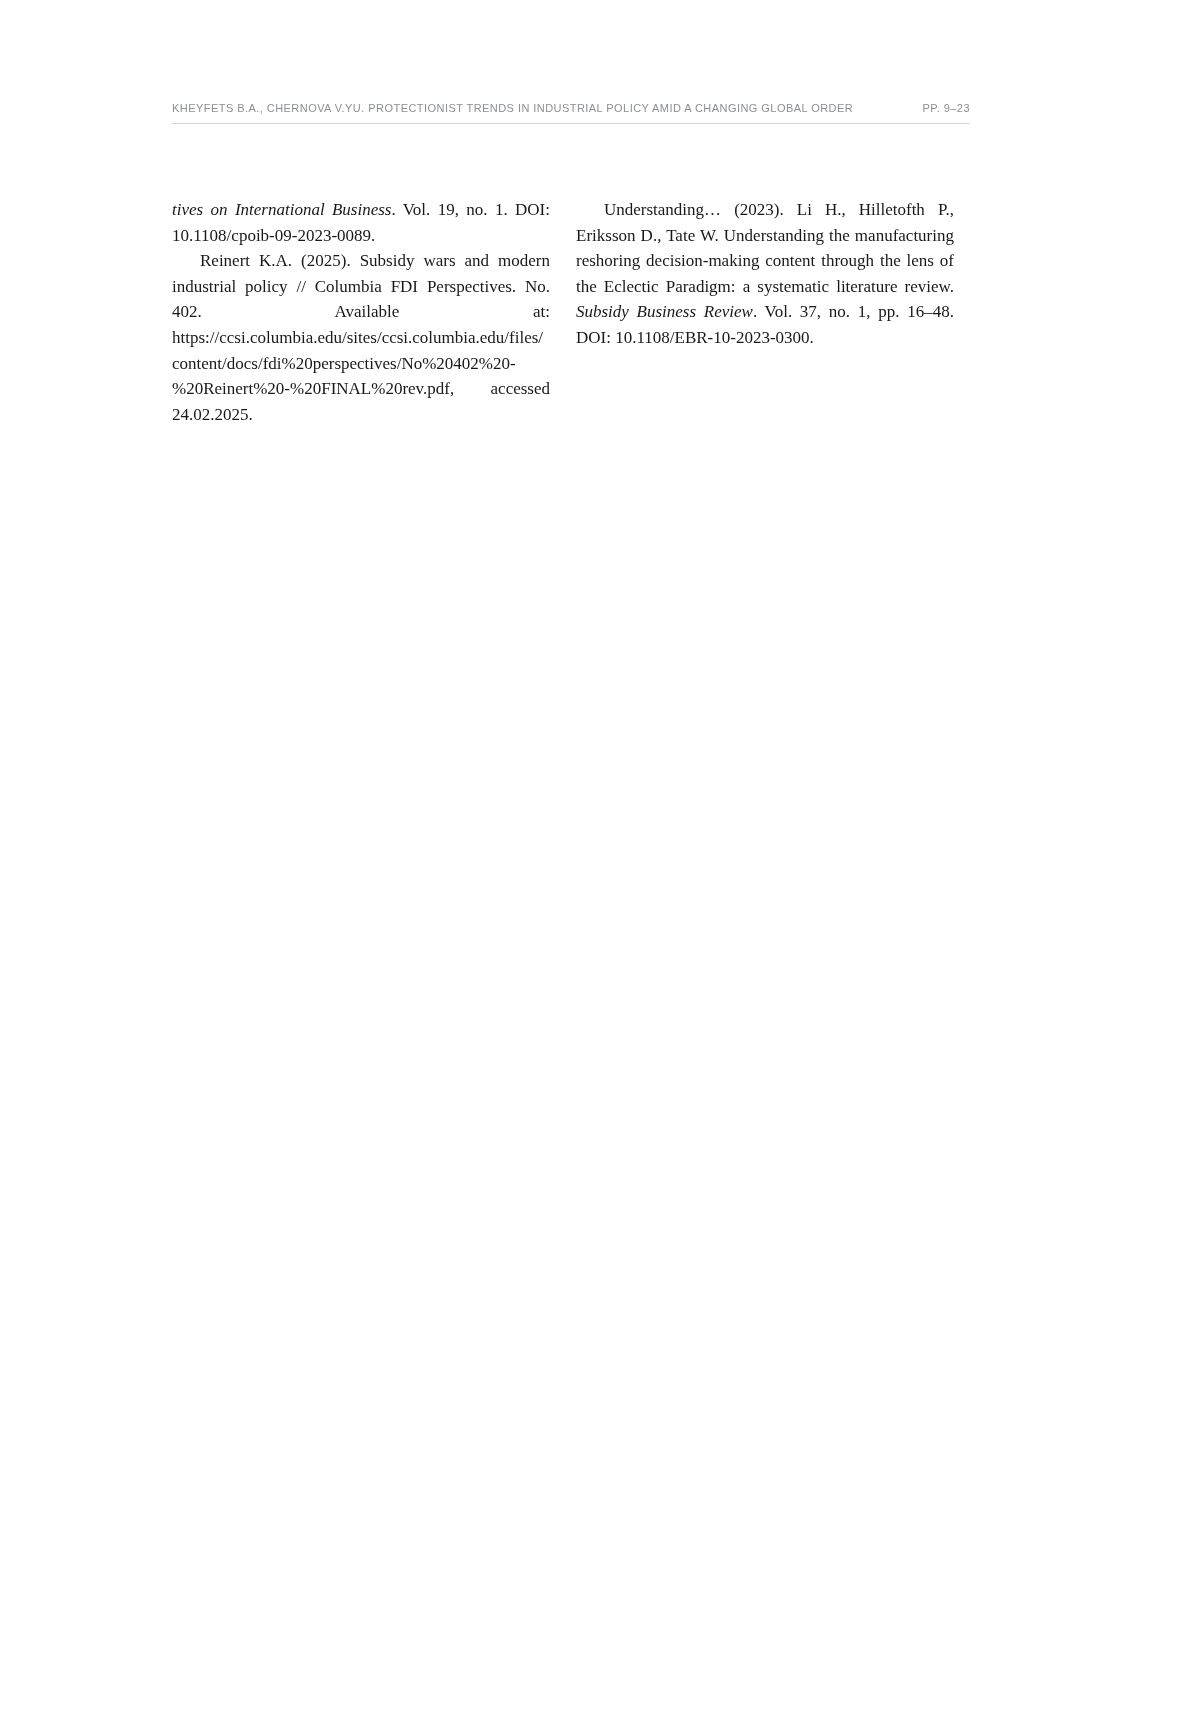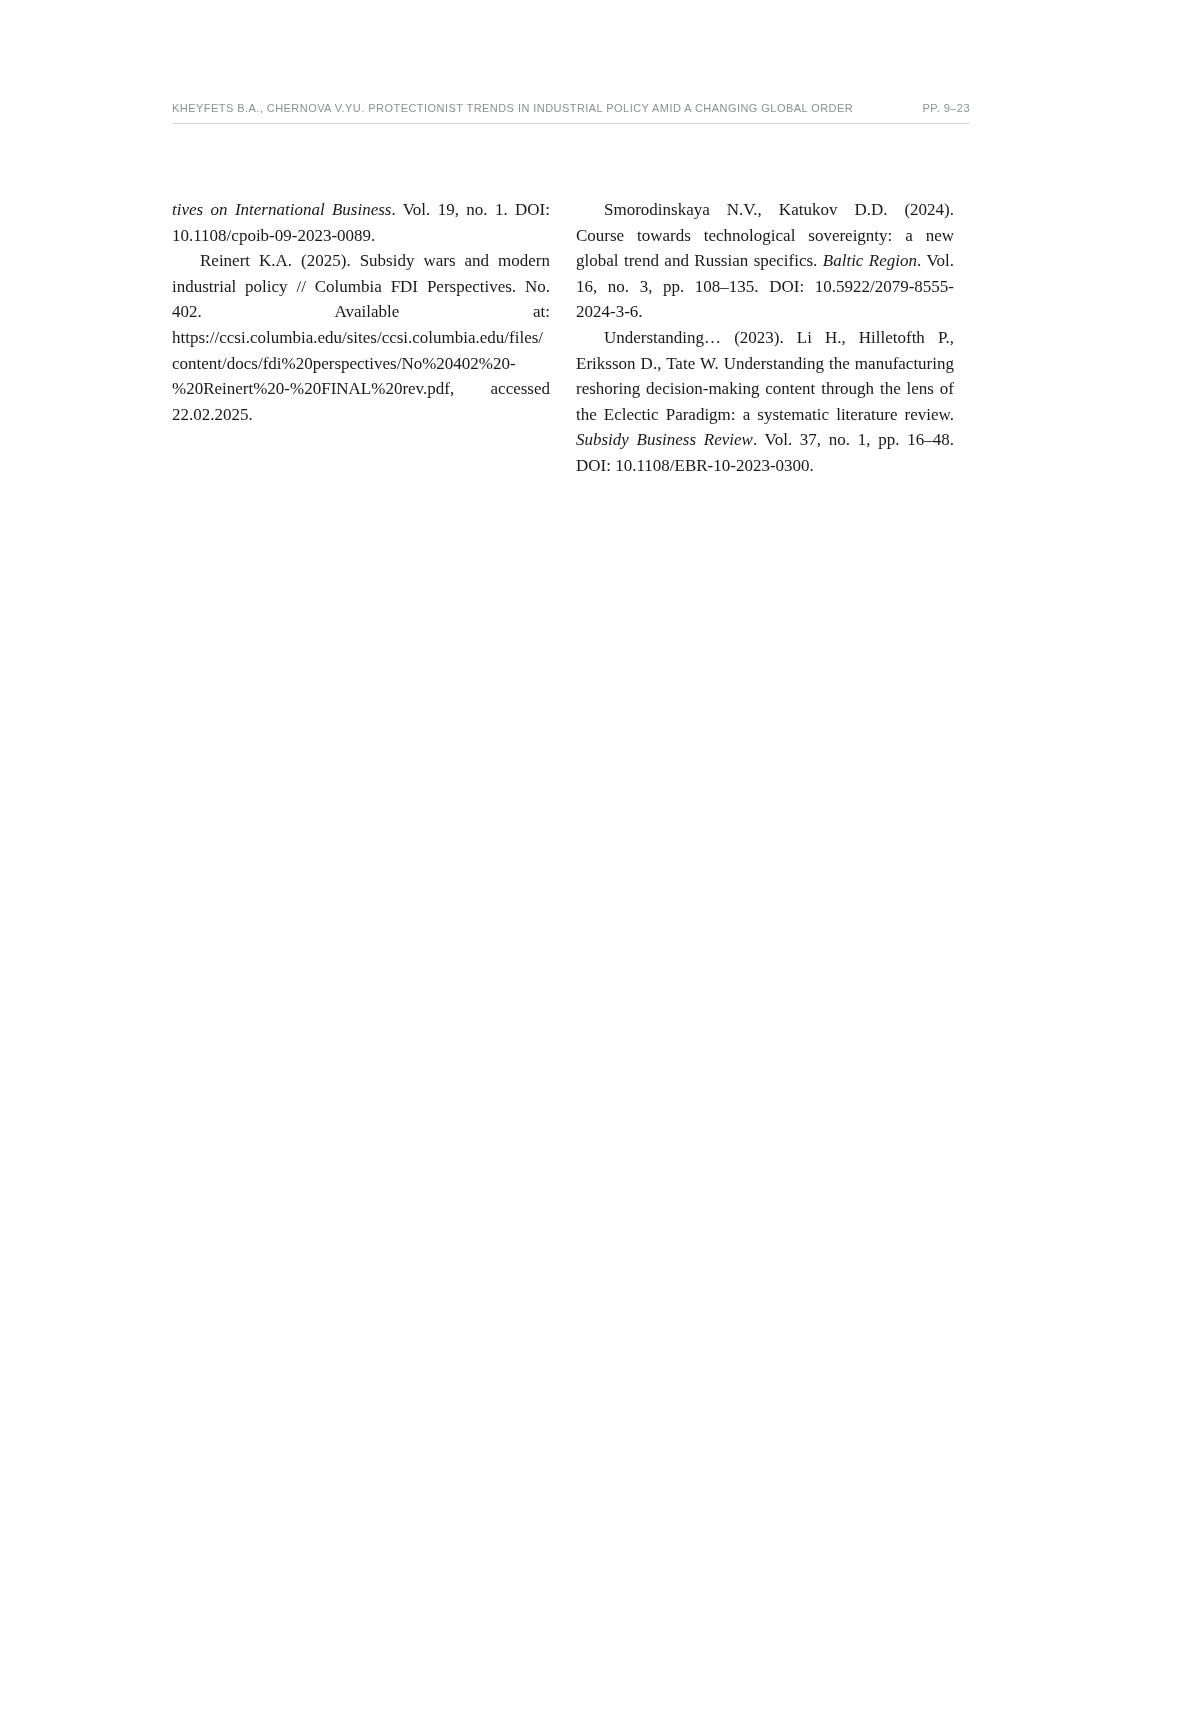--- a/index.html
+++ b/index.html
@@ -88,23 +88,22 @@
   <header class="page-header">
     <span class="running-title">KHEYFETS B.A., CHERNOVA V.YU. PROTECTIONIST TRENDS IN INDUSTRIAL POLICY AMID A CHANGING GLOBAL ORDER</span>
     <span class="page-range">PP. 9–23</span>
   </header>
 
   <hr class="header-rule">
 
   <main class="columns">
     <div class="column" id="left-column">
         <p class="ref"><i>tives on International Business</i><span>. Vol. 19, no. 1. DOI: 10.1108/cpoib-09-2023-0089.</span></p>
-        <p class="ref indent"><span>Reinert K.A. (2025). Subsidy wars and modern industrial policy // Columbia FDI Perspectives. No. 402. Available at: https://ccsi.columbia.edu/sites/ccsi.columbia.edu/files/content/docs/fdi%20perspectives/No%20402%20-%20Reinert%20-%20FINAL%20rev.pdf, accessed 22.02.2025.</span></p>
+        <p class="ref indent"><span>Reinert K.A. (2025). Subsidy wars and modern industrial policy // Columbia FDI Perspectives. No. 402. Available at: https://ccsi.columbia.edu/sites/ccsi.columbia.edu/files/content/docs/fdi%20perspectives/No%20402%20-%20Reinert%20-%20FINAL%20rev.pdf, accessed 24.02.2025.</span></p>
       </div>
     <div class="column" id="right-column">
-        <p class="ref indent"><span>Smorodinskaya N.V., Katukov D.D. (2024). Course towards technological sovereignty: a new global trend and Russian specifics. </span><i>Baltic Region</i><span>. Vol. 16, no. 3, pp. 108–135. DOI: 10.5922/2079-8555-2024-3-6.</span></p>
         <p class="ref indent"><span>Understanding… (2023). Li H., Hilletofth P., Eriksson D., Tate W. Understanding the manufacturing reshoring decision-making content through the lens of the Eclectic Paradigm: a systematic literature review. </span><i>Subsidy Business Review</i><span>. Vol. 37, no. 1, pp. 16–48. DOI: 10.1108/EBR-10-2023-0300.</span></p>
       </div>
   </main>
 
   <span class="page-number">23</span>
 
 </div>
 
 </body></html>

